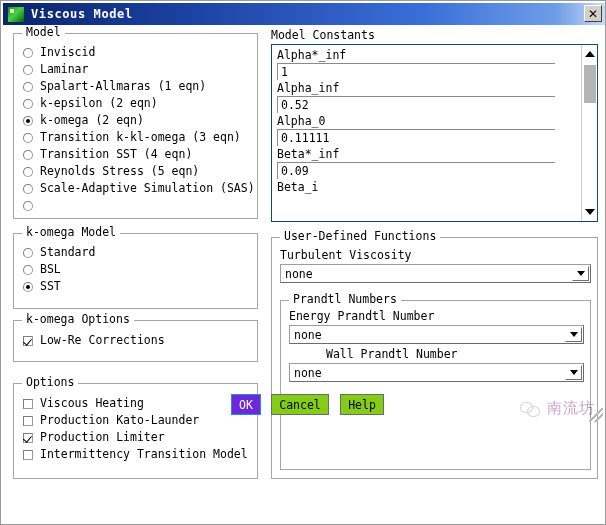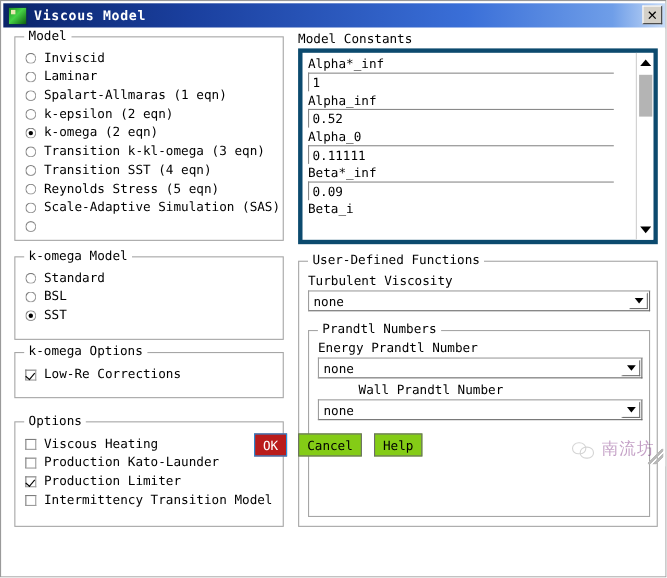--- a/index.html
+++ b/index.html
@@ -151,21 +151,21 @@
     left: 1px; top: 0px;
     width: 4px; height: 7px;
     border: solid #000000;
     border-width: 0 1.6px 1.6px 0;
     transform: rotate(40deg);
   }
 
   
   .scrollpanel {
     position: absolute;
-    border: 4px solid #0c4a6e;
+    border: 1px solid #0c4a6e;
     background: #ffffff;
     box-sizing: border-box;
     overflow: hidden;
   }
   .panel-label {
     position: absolute;
     font-size: 11.5px;
     white-space: nowrap;
     line-height: 13px;
   }
@@ -289,21 +289,21 @@
     font-size: 11.5px;
     color: #000000;
     display: flex;
     align-items: center;
     justify-content: center;
     box-sizing: border-box;
     cursor: pointer;
     padding: 0 8px;
   }
   .btn.primary {
-    background: #b91c1c;
+    background: #6d28d9;
     color: #ffffff;
     border-color: #1e90e0;
   }
 
   
   .watermark {
     position: absolute;
     right: 10px;
     bottom: 6px;
     display: flex;

